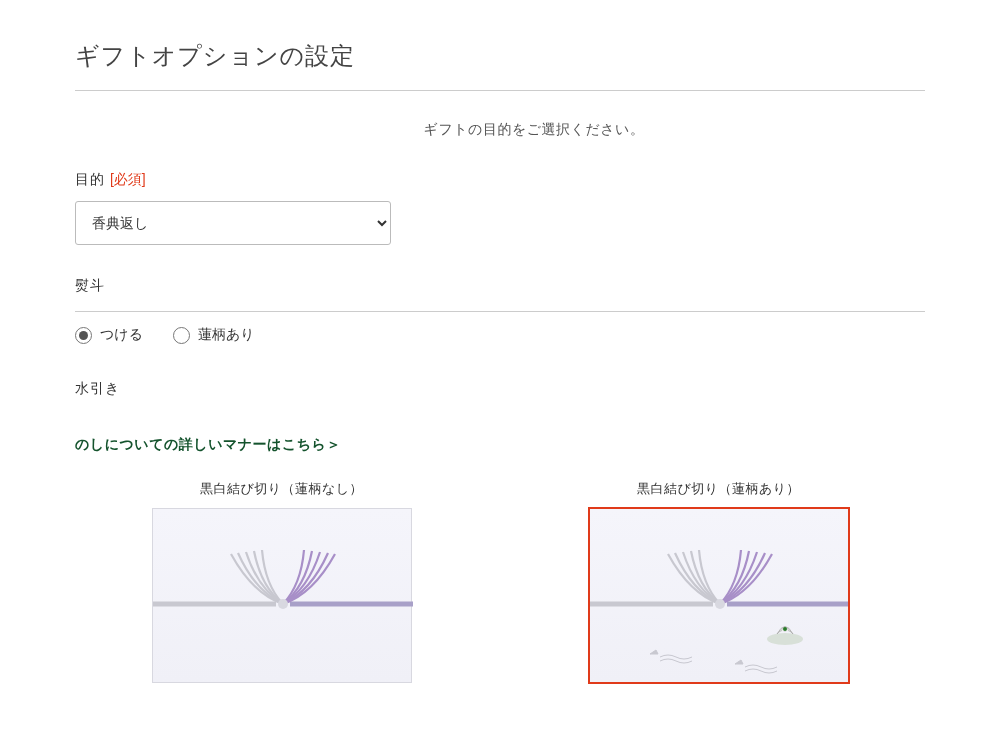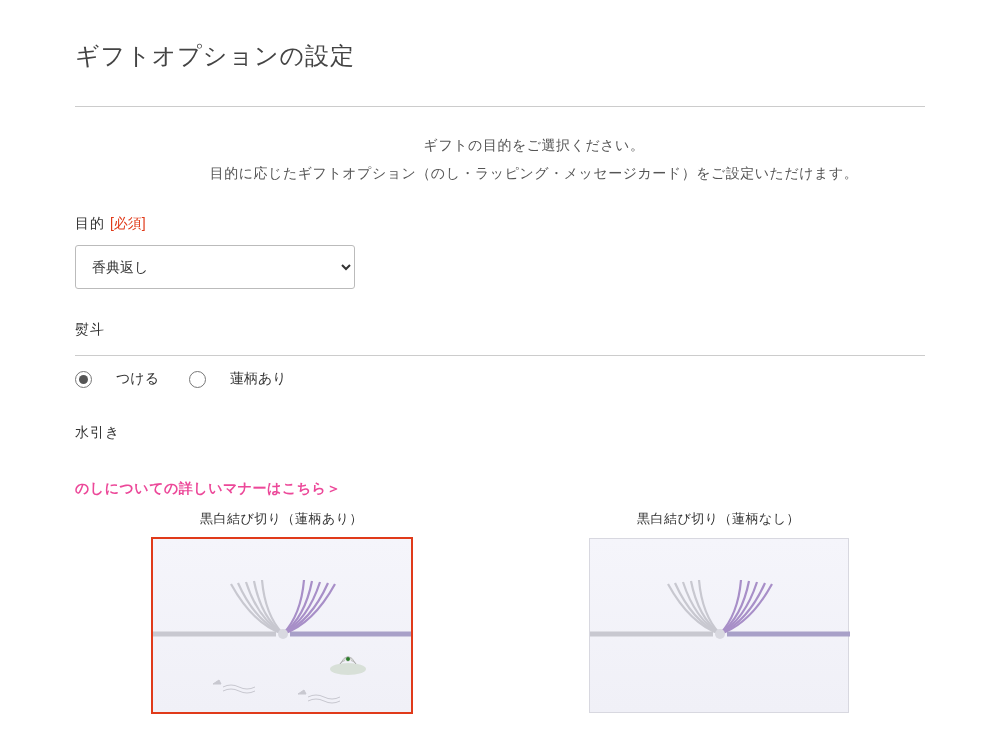--- a/index.html
+++ b/index.html
@@ -7,21 +7,21 @@
       font-family: "Hiragino Kaku Gothic ProN", "Hiragino Sans", Meiryo, sans-serif;
       background: #fff;
       color: #333;
       padding: 40px 75px;
       width: 1000px;
     }
     .page-title {
       font-size: 24px;
       font-weight: 400;
       color: #444;
-      padding-bottom: 34px;
+      padding-bottom: 18px;
       border-bottom: 1px solid #ccc;
       letter-spacing: 1px;
     }
     .intro {
       margin: 24px 0 28px 68px;
       font-size: 14px;
       line-height: 2.0;
       color: #555;
       letter-spacing: 0.5px;
       text-align: center;
@@ -35,21 +35,21 @@
     .required {
       color: #e03a1a;
       font-size: 14px;
       margin-left: 0;
       letter-spacing: 0;
     }
     .select-wrap {
       margin-bottom: 32px;
     }
     select {
-      width: 280px;
+      width: 316px;
       height: 44px;
       padding: 7px 12px;
       font-size: 14px;
       border: 1px solid #bbb;
       border-radius: 3px;
       background: #fff;
       color: #333;
       appearance: auto;
     }
     .section-label {
@@ -62,21 +62,21 @@
     }
     .radio-row {
       display: flex;
       gap: 30px;
       align-items: center;
       margin-bottom: 36px;
     }
     .radio-item {
       display: flex;
       align-items: center;
-      gap: 24px;
+      gap: 8px;
       font-size: 14px;
       color: #333;
       cursor: pointer;
     }
     .radio-circle {
       width: 17px;
       height: 17px;
       border: 1.5px solid #777;
       border-radius: 50%;
       display: flex;
@@ -93,22 +93,22 @@
     }
     .plain-label {
       font-size: 14px;
       color: #333;
       margin-bottom: 38px;
       letter-spacing: 1px;
     }
     .link-line {
       font-size: 14px;
       font-weight: bold;
-      color: #ec4899;
-      margin-bottom: 12px;
+      color: #14532d;
+      margin-bottom: 26px;
       letter-spacing: 0.5px;
     }
     .options {
       display: flex;
       gap: 24px;
     }
     .option {
       flex: 1;
       display: flex;
       flex-direction: column;
@@ -134,21 +134,20 @@
       border-color: #e03a1a;
     }
   </style>
 </head>
 <body>
 
 <h1 class="page-title">ギフトオプションの設定</h1>
 
 <div class="intro">
   <div>ギフトの目的をご選択ください。</div>
-  <div>目的に応じたギフトオプション（のし・ラッピング・メッセージカード）をご設定いただけます。</div>
 </div>
 
 <div class="field-label">
   <span>目的</span>
   <span class="required">[必須]</span>
 </div>
 
 <div class="select-wrap">
   <select>
     <option>香典返し</option>
@@ -166,65 +165,20 @@
     <span class="radio-circle"></span>
     <span>蓮柄あり</span>
   </label>
 </div>
 
 <div class="plain-label">水引き</div>
 
 <div class="link-line">のしについての詳しいマナーはこちら＞</div>
 
 <div class="options">
-  <div class="option">
-    <div class="option-label">黒白結び切り（蓮柄あり）</div>
-    <div class="noshi-card selected">
-      <svg width="260" height="175" viewBox="0 0 260 175">
-
-        <line x1="0" y1="95" x2="123" y2="95" stroke="#c8c8d0" stroke-width="5"></line>
-        <line x1="137" y1="95" x2="260" y2="95" stroke="#a8a0c8" stroke-width="5"></line>
-
-        <g stroke="#c8c8d0" stroke-width="2.2" fill="none">
-          <path d="M130 95 Q 100 85 78 45"></path>
-          <path d="M130 95 Q 102 82 85 44"></path>
-          <path d="M130 95 Q 105 80 93 43"></path>
-          <path d="M130 95 Q 108 78 101 42"></path>
-          <path d="M130 95 Q 112 76 109 41"></path>
-        </g>
-
-        <g stroke="#a88fc8" stroke-width="2.2" fill="none">
-          <path d="M130 95 Q 160 85 182 45"></path>
-          <path d="M130 95 Q 158 82 175 44"></path>
-          <path d="M130 95 Q 155 80 167 43"></path>
-          <path d="M130 95 Q 152 78 159 42"></path>
-          <path d="M130 95 Q 148 76 151 41"></path>
-        </g>
-
-        <circle cx="130" cy="95" r="5" fill="#d8d8e0"></circle>
-
-        <g transform="translate(195,120)">
-          <ellipse cx="0" cy="10" rx="18" ry="6" fill="#d8e0d8"></ellipse>
-          <path d="M-8 5 Q 0 -10 8 5 Q 4 0 0 2 Q -4 0 -8 5" fill="#e8ece8" stroke="#aaa" stroke-width="0.8"></path>
-          <path d="M-4 2 Q 0 -6 4 2" fill="#f0f0f0" stroke="#aaa" stroke-width="0.6"></path>
-          <circle cx="0" cy="0" r="2" fill="#2a7a2a"></circle>
-        </g>
-
-        <g stroke="#c8c8d0" stroke-width="1" fill="none">
-          <path d="M70 148 q 8 -4 16 0 q 8 4 16 0"></path>
-          <path d="M70 152 q 8 -4 16 0 q 8 4 16 0"></path>
-          <path d="M155 158 q 8 -4 16 0 q 8 4 16 0"></path>
-          <path d="M155 162 q 8 -4 16 0 q 8 4 16 0"></path>
-          <path d="M60 145 l 6 -4 l 2 4 z" fill="#c8c8d0"></path>
-          <path d="M145 155 l 6 -4 l 2 4 z" fill="#c8c8d0"></path>
-        </g>
-      </svg>
-    </div>
-  </div>
-
   <div class="option">
     <div class="option-label">黒白結び切り（蓮柄なし）</div>
     <div class="noshi-card">
       <svg width="260" height="175" viewBox="0 0 260 175">
         <line x1="0" y1="95" x2="123" y2="95" stroke="#c8c8d0" stroke-width="5"></line>
         <line x1="137" y1="95" x2="260" y2="95" stroke="#a8a0c8" stroke-width="5"></line>
         <g stroke="#c8c8d0" stroke-width="2.2" fill="none">
           <path d="M130 95 Q 100 85 78 45"></path>
           <path d="M130 95 Q 102 82 85 44"></path>
           <path d="M130 95 Q 105 80 93 43"></path>
@@ -236,13 +190,58 @@
           <path d="M130 95 Q 158 82 175 44"></path>
           <path d="M130 95 Q 155 80 167 43"></path>
           <path d="M130 95 Q 152 78 159 42"></path>
           <path d="M130 95 Q 148 76 151 41"></path>
         </g>
         <circle cx="130" cy="95" r="5" fill="#d8d8e0"></circle>
       </svg>
     </div>
   </div>
 
+  <div class="option">
+    <div class="option-label">黒白結び切り（蓮柄あり）</div>
+    <div class="noshi-card selected">
+      <svg width="260" height="175" viewBox="0 0 260 175">
+
+        <line x1="0" y1="95" x2="123" y2="95" stroke="#c8c8d0" stroke-width="5"></line>
+        <line x1="137" y1="95" x2="260" y2="95" stroke="#a8a0c8" stroke-width="5"></line>
+
+        <g stroke="#c8c8d0" stroke-width="2.2" fill="none">
+          <path d="M130 95 Q 100 85 78 45"></path>
+          <path d="M130 95 Q 102 82 85 44"></path>
+          <path d="M130 95 Q 105 80 93 43"></path>
+          <path d="M130 95 Q 108 78 101 42"></path>
+          <path d="M130 95 Q 112 76 109 41"></path>
+        </g>
+
+        <g stroke="#a88fc8" stroke-width="2.2" fill="none">
+          <path d="M130 95 Q 160 85 182 45"></path>
+          <path d="M130 95 Q 158 82 175 44"></path>
+          <path d="M130 95 Q 155 80 167 43"></path>
+          <path d="M130 95 Q 152 78 159 42"></path>
+          <path d="M130 95 Q 148 76 151 41"></path>
+        </g>
+
+        <circle cx="130" cy="95" r="5" fill="#d8d8e0"></circle>
+
+        <g transform="translate(195,120)">
+          <ellipse cx="0" cy="10" rx="18" ry="6" fill="#d8e0d8"></ellipse>
+          <path d="M-8 5 Q 0 -10 8 5 Q 4 0 0 2 Q -4 0 -8 5" fill="#e8ece8" stroke="#aaa" stroke-width="0.8"></path>
+          <path d="M-4 2 Q 0 -6 4 2" fill="#f0f0f0" stroke="#aaa" stroke-width="0.6"></path>
+          <circle cx="0" cy="0" r="2" fill="#2a7a2a"></circle>
+        </g>
+
+        <g stroke="#c8c8d0" stroke-width="1" fill="none">
+          <path d="M70 148 q 8 -4 16 0 q 8 4 16 0"></path>
+          <path d="M70 152 q 8 -4 16 0 q 8 4 16 0"></path>
+          <path d="M155 158 q 8 -4 16 0 q 8 4 16 0"></path>
+          <path d="M155 162 q 8 -4 16 0 q 8 4 16 0"></path>
+          <path d="M60 145 l 6 -4 l 2 4 z" fill="#c8c8d0"></path>
+          <path d="M145 155 l 6 -4 l 2 4 z" fill="#c8c8d0"></path>
+        </g>
+      </svg>
+    </div>
+  </div>
+
 </div>
 
 </body></html>

